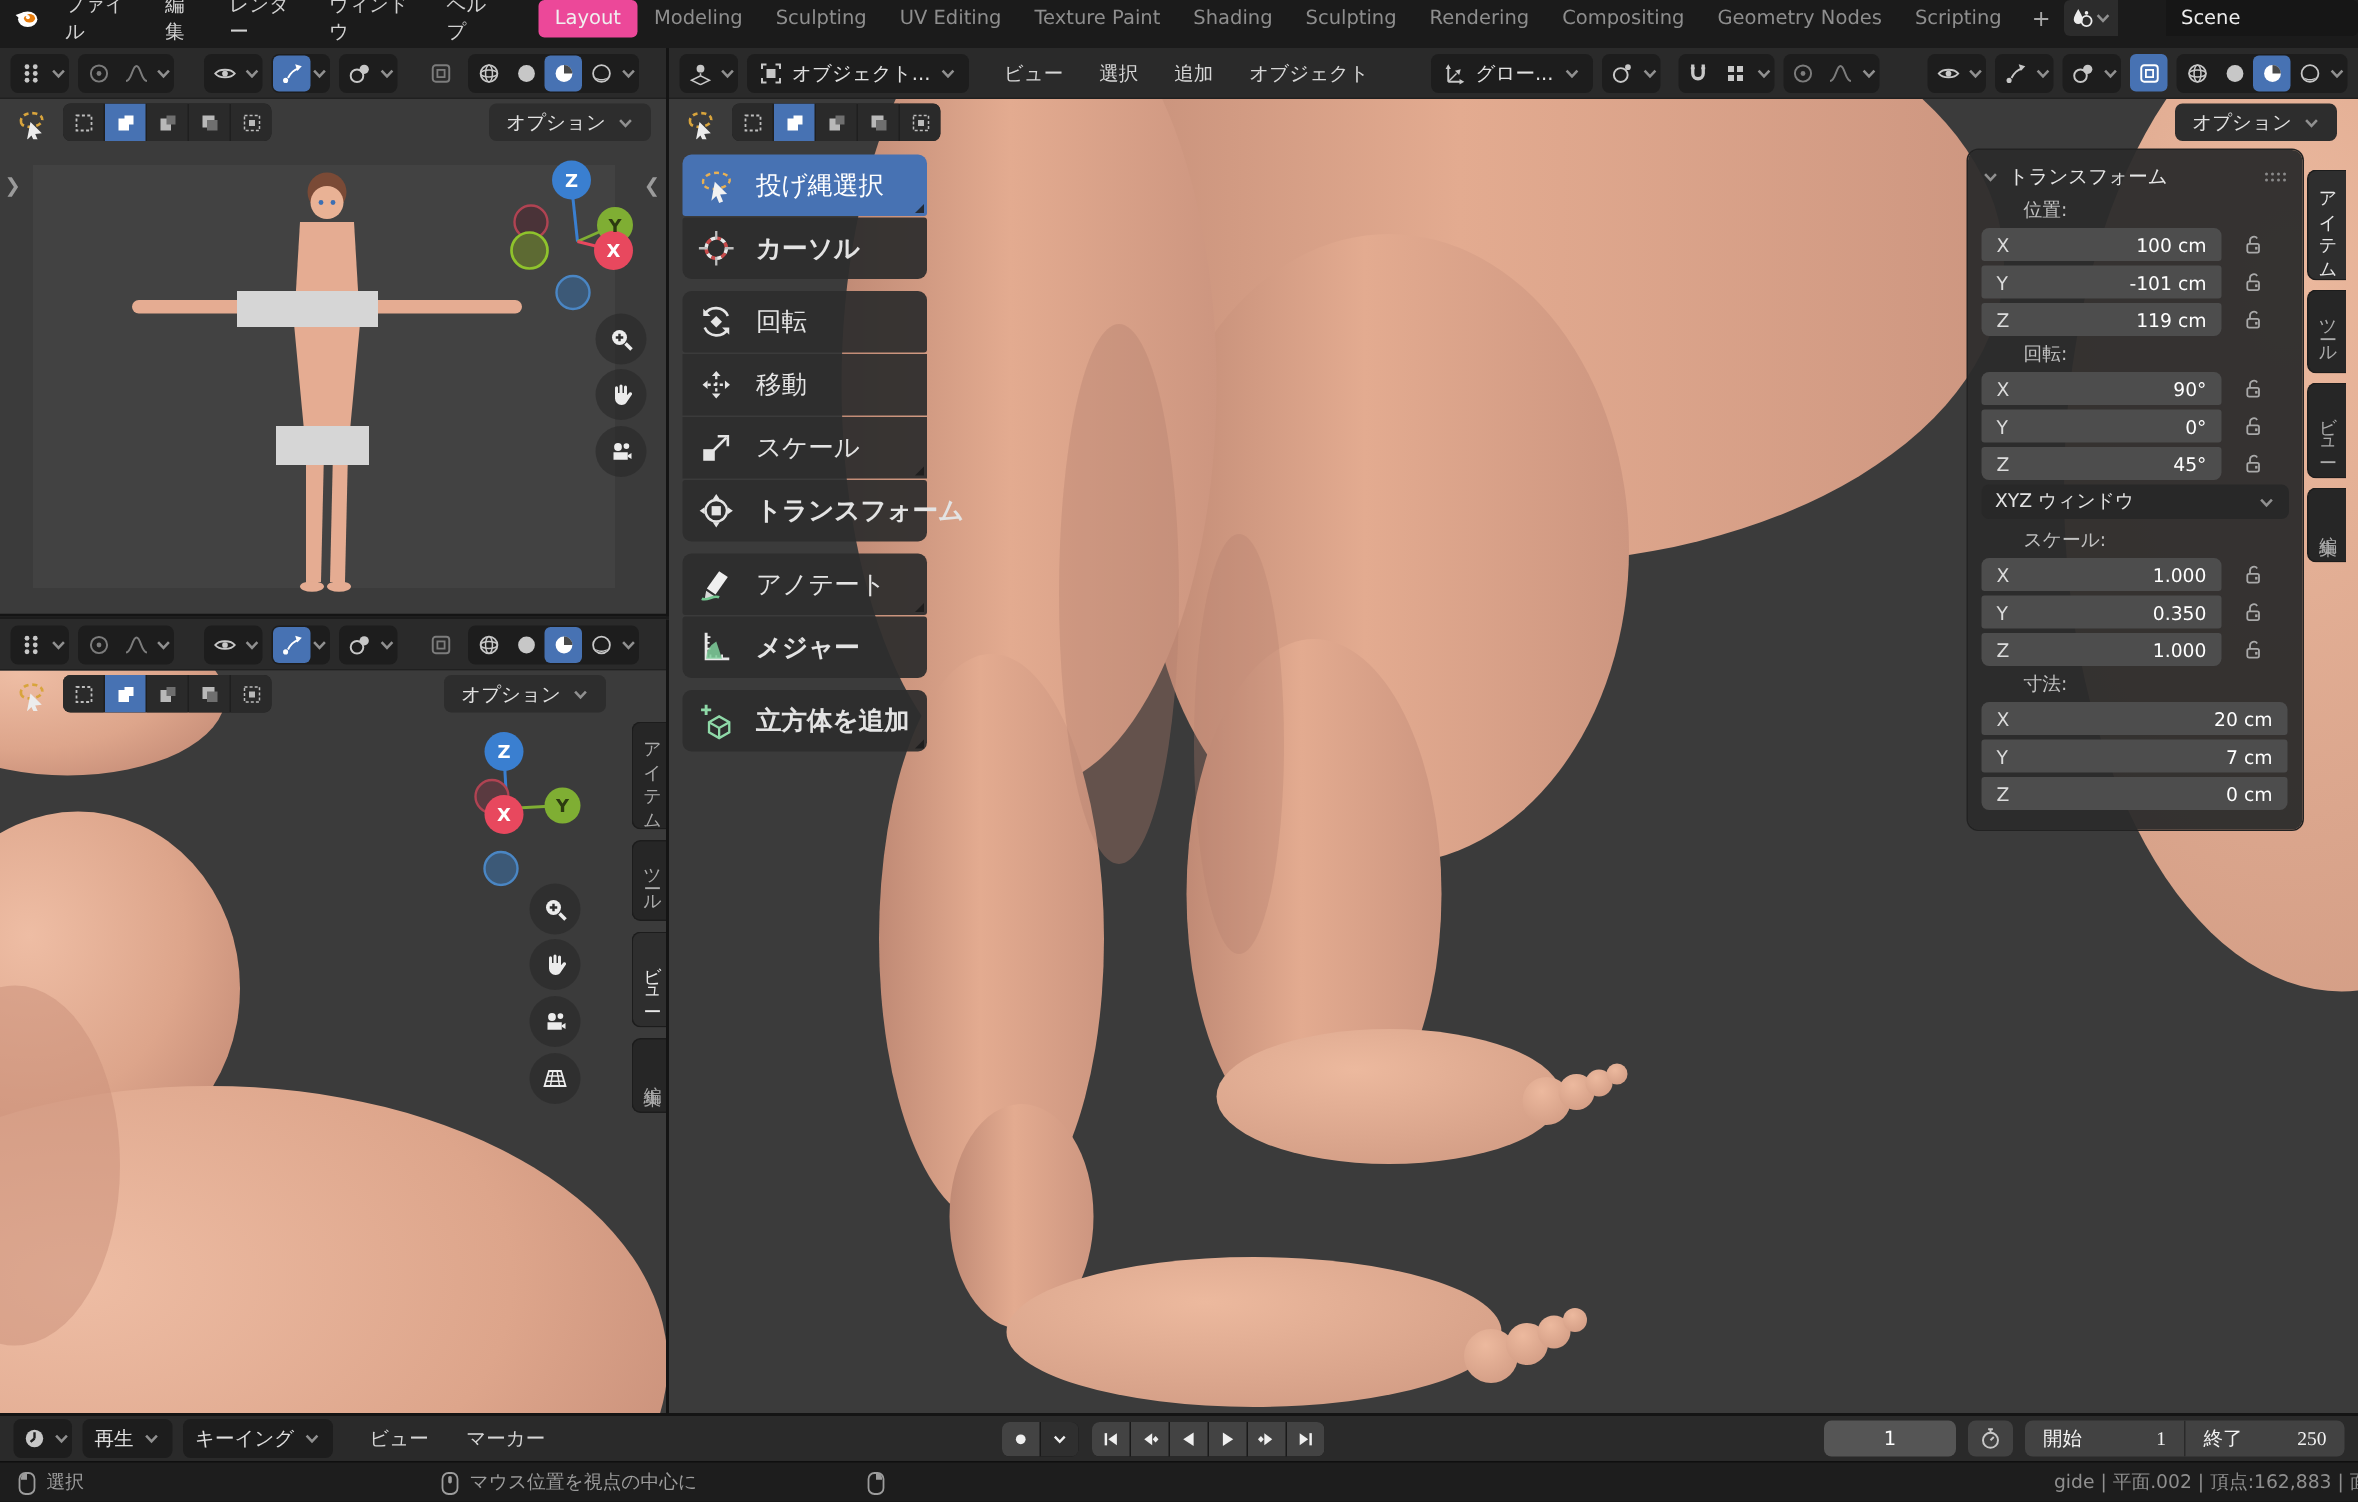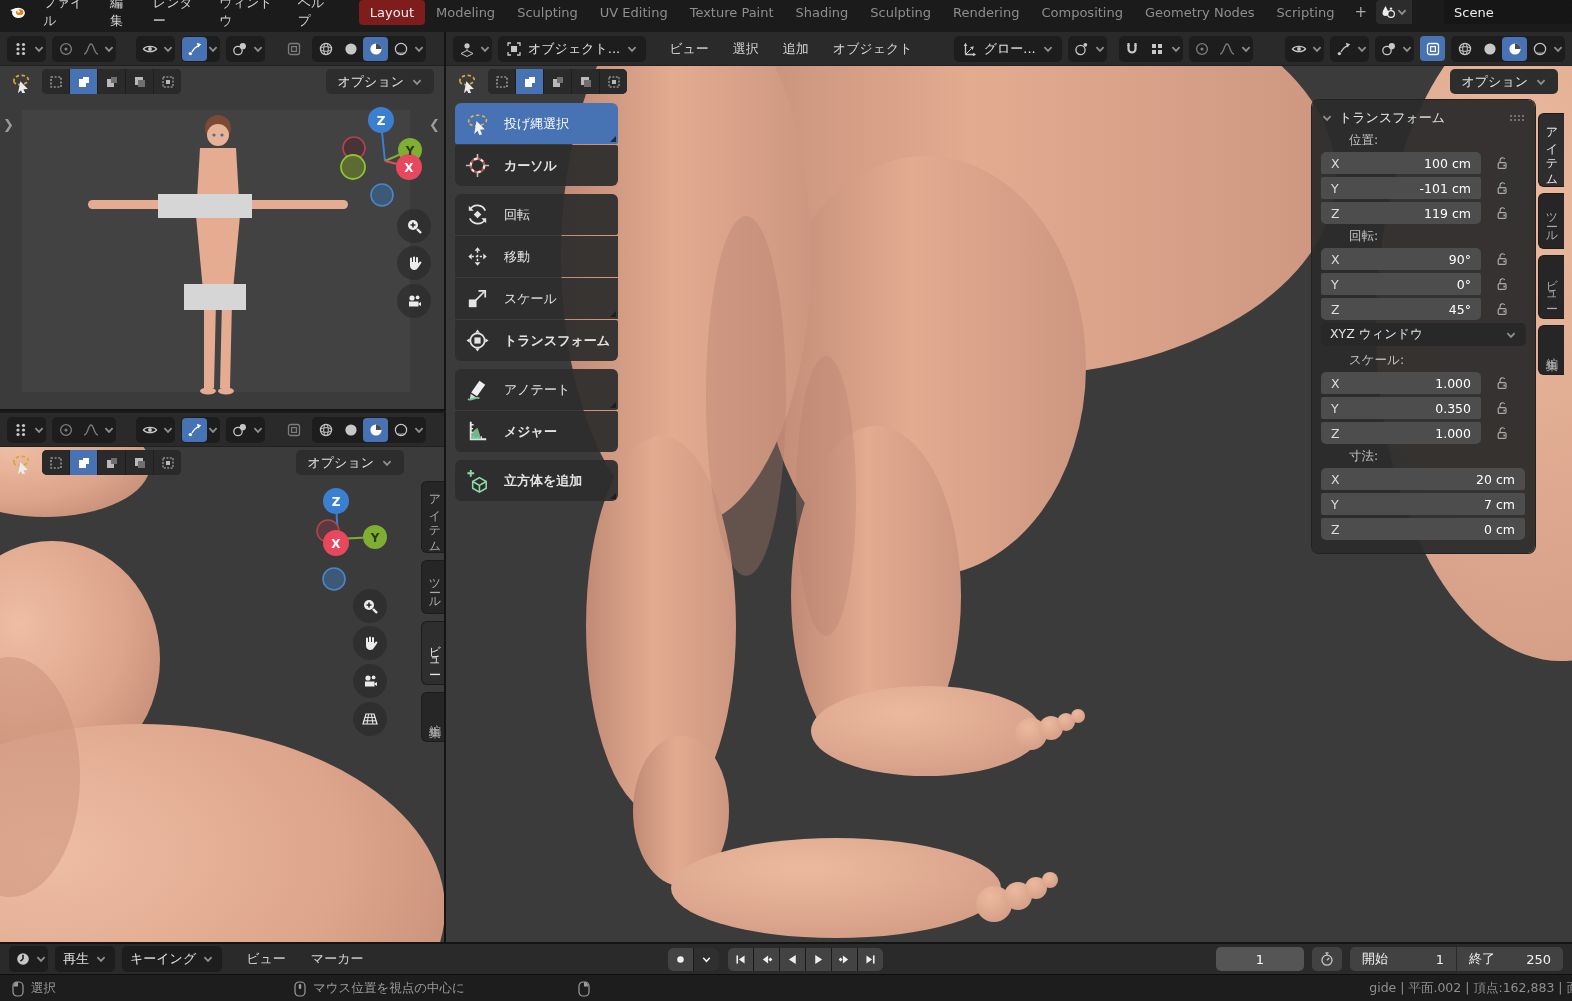--- a/index.html
+++ b/index.html
@@ -11,21 +11,21 @@
   .ic.dim{color:#7c7c7c;}
   .chev{width:12px;height:12px;color:#909090;}
 
   
   .topbar{position:absolute;left:0;top:0;width:100%;height:24px;background:#1b1b1b;
           display:flex;align-items:center;padding:0 0 0 8px;}
   .blogo{width:22px;height:22px;margin-right:6px;}
   .menu-item{padding:5px 10px;color:#d2d2d2;border-radius:4px;cursor:default;}
   .ws-tabs{display:flex;margin-left:16px;align-items:center;}
   .ws-tab{padding:5px 11px;color:#8e8e8e;border-radius:4px;white-space:nowrap;}
-  .ws-tab.active{background:#7f1d1d;color:#f0f0f0;}
+  .ws-tab.active{background:#ec4899;color:#f0f0f0;}
   .ws-add{padding:3px 9px;color:#a8a8a8;font-size:15px;}
   .scene-wrap{margin-left:auto;display:flex;align-items:center;height:26px;gap:32px;}
   .scene-btn{display:flex;align-items:center;background:#2c2c2c;border-radius:4px 0 0 4px;height:24px;padding:0 4px;}
   .scene-field{display:flex;align-items:center;background:#161616;border-radius:0 4px 4px 0;height:24px;
                width:128px;padding:0 10px;color:#ececec;}
 
   
   .vp{position:absolute;background:#3b3b3b;}
   .vpA{left:0;top:32px;width:446px;height:379px;border-right:2px solid #141414;border-bottom:2px solid #141414;}
   .vpB{left:0;top:413px;width:446px;height:529px;border-right:2px solid #141414;}
@@ -51,21 +51,21 @@
   .mode-grp{display:flex;background:#1f1f1f;border-radius:5px;overflow:hidden;gap:1px;}
   .mode-btn{width:27px;height:25px;display:flex;align-items:center;justify-content:center;background:#2a2a2a;}
   .mode-btn.blue{background:#4772b3;}
   .opt-btn{display:inline-flex;align-items:center;gap:7px;background:#2d2d2d;border-radius:5px;height:25px;
            padding:0 11px;color:#e2e2e2;}
 
   
   .tools{position:absolute;left:9px;top:37px;width:163px;display:flex;flex-direction:column;z-index:5;}
   .tgroup{display:flex;flex-direction:column;gap:1px;margin-bottom:8px;}
   .tool{position:relative;height:41px;background:#2d2d2dee;display:flex;align-items:center;gap:13px;
-        padding-left:9px;color:#e3e3e3;font-size:13px;white-space:nowrap;}
+        padding-left:9px;color:#e3e3e3;font-size:17px;white-space:nowrap;}
   .tgroup .tool:first-child{border-radius:6px 6px 2px 2px;}
   .tgroup .tool:last-child{border-radius:2px 2px 6px 6px;font-weight:bold;}
   .tgroup .tool:only-child{border-radius:6px;}
   .tool.active{background:#4772b3;color:#ffffff;}
   .tool svg{width:27px;height:27px;flex:0 0 27px;}
   .corner{position:absolute;right:2px;bottom:2px;width:0;height:0;
           border-left:6px solid transparent;border-bottom:6px solid #191919;opacity:.8;}
 
   
   .npanel{position:absolute;left:866px;top:34px;width:223px;background:#2b2b2bf2;border-radius:7px;
@@ -102,21 +102,21 @@
   .tl-center{position:absolute;left:668px;top:4px;display:flex;align-items:center;gap:9px;}
   .pb-grp{display:flex;gap:1px;background:#1a1a1a;border-radius:5px;overflow:hidden;}
   .pb-btn{width:25px;height:23px;background:#434343;display:flex;align-items:center;justify-content:center;}
   .pb-btn svg{width:13px;height:13px;color:#efefef;}
   .pb-btn.dimb{background:#2f2f2f;}
   .tl-right{margin-left:auto;display:flex;align-items:center;gap:8px;}
   .frame-field{width:88px;height:24px;background:#555555;border-radius:5px;display:flex;align-items:center;
                justify-content:center;color:#ffffff;}
   .sw-btn{width:30px;height:24px;background:#424242;border-radius:5px;display:flex;align-items:center;justify-content:center;}
   .range-field{display:flex;height:24px;background:#424242;border-radius:5px;overflow:hidden;}
-  .range-half{display:flex;align-items:center;justify-content:space-between;width:106px;padding:0 12px;color:#f2f2f2;}
+  .range-half{display:flex;align-items:center;justify-content:space-between;width:106px;padding:0 12px;color:#f2f2f2;font-family:Liberation Serif, serif;}
   .range-sep{width:1px;background:#2a2a2a;}
 
   
   .statusbar{position:absolute;left:0;top:974px;width:100%;height:27px;background:#1d1d1d;
              border-top:1px solid #0f0f0f;color:#9c9c9c;font-size:12.5px;}
   .sb-item{position:absolute;top:0;height:27px;display:flex;align-items:center;gap:7px;}
   .sb-info{position:absolute;right:-7px;top:0;height:27px;display:flex;align-items:center;
            white-space:nowrap;color:#8f8f8f;}
   .mouse{width:12px;height:16px;}
 </style>

